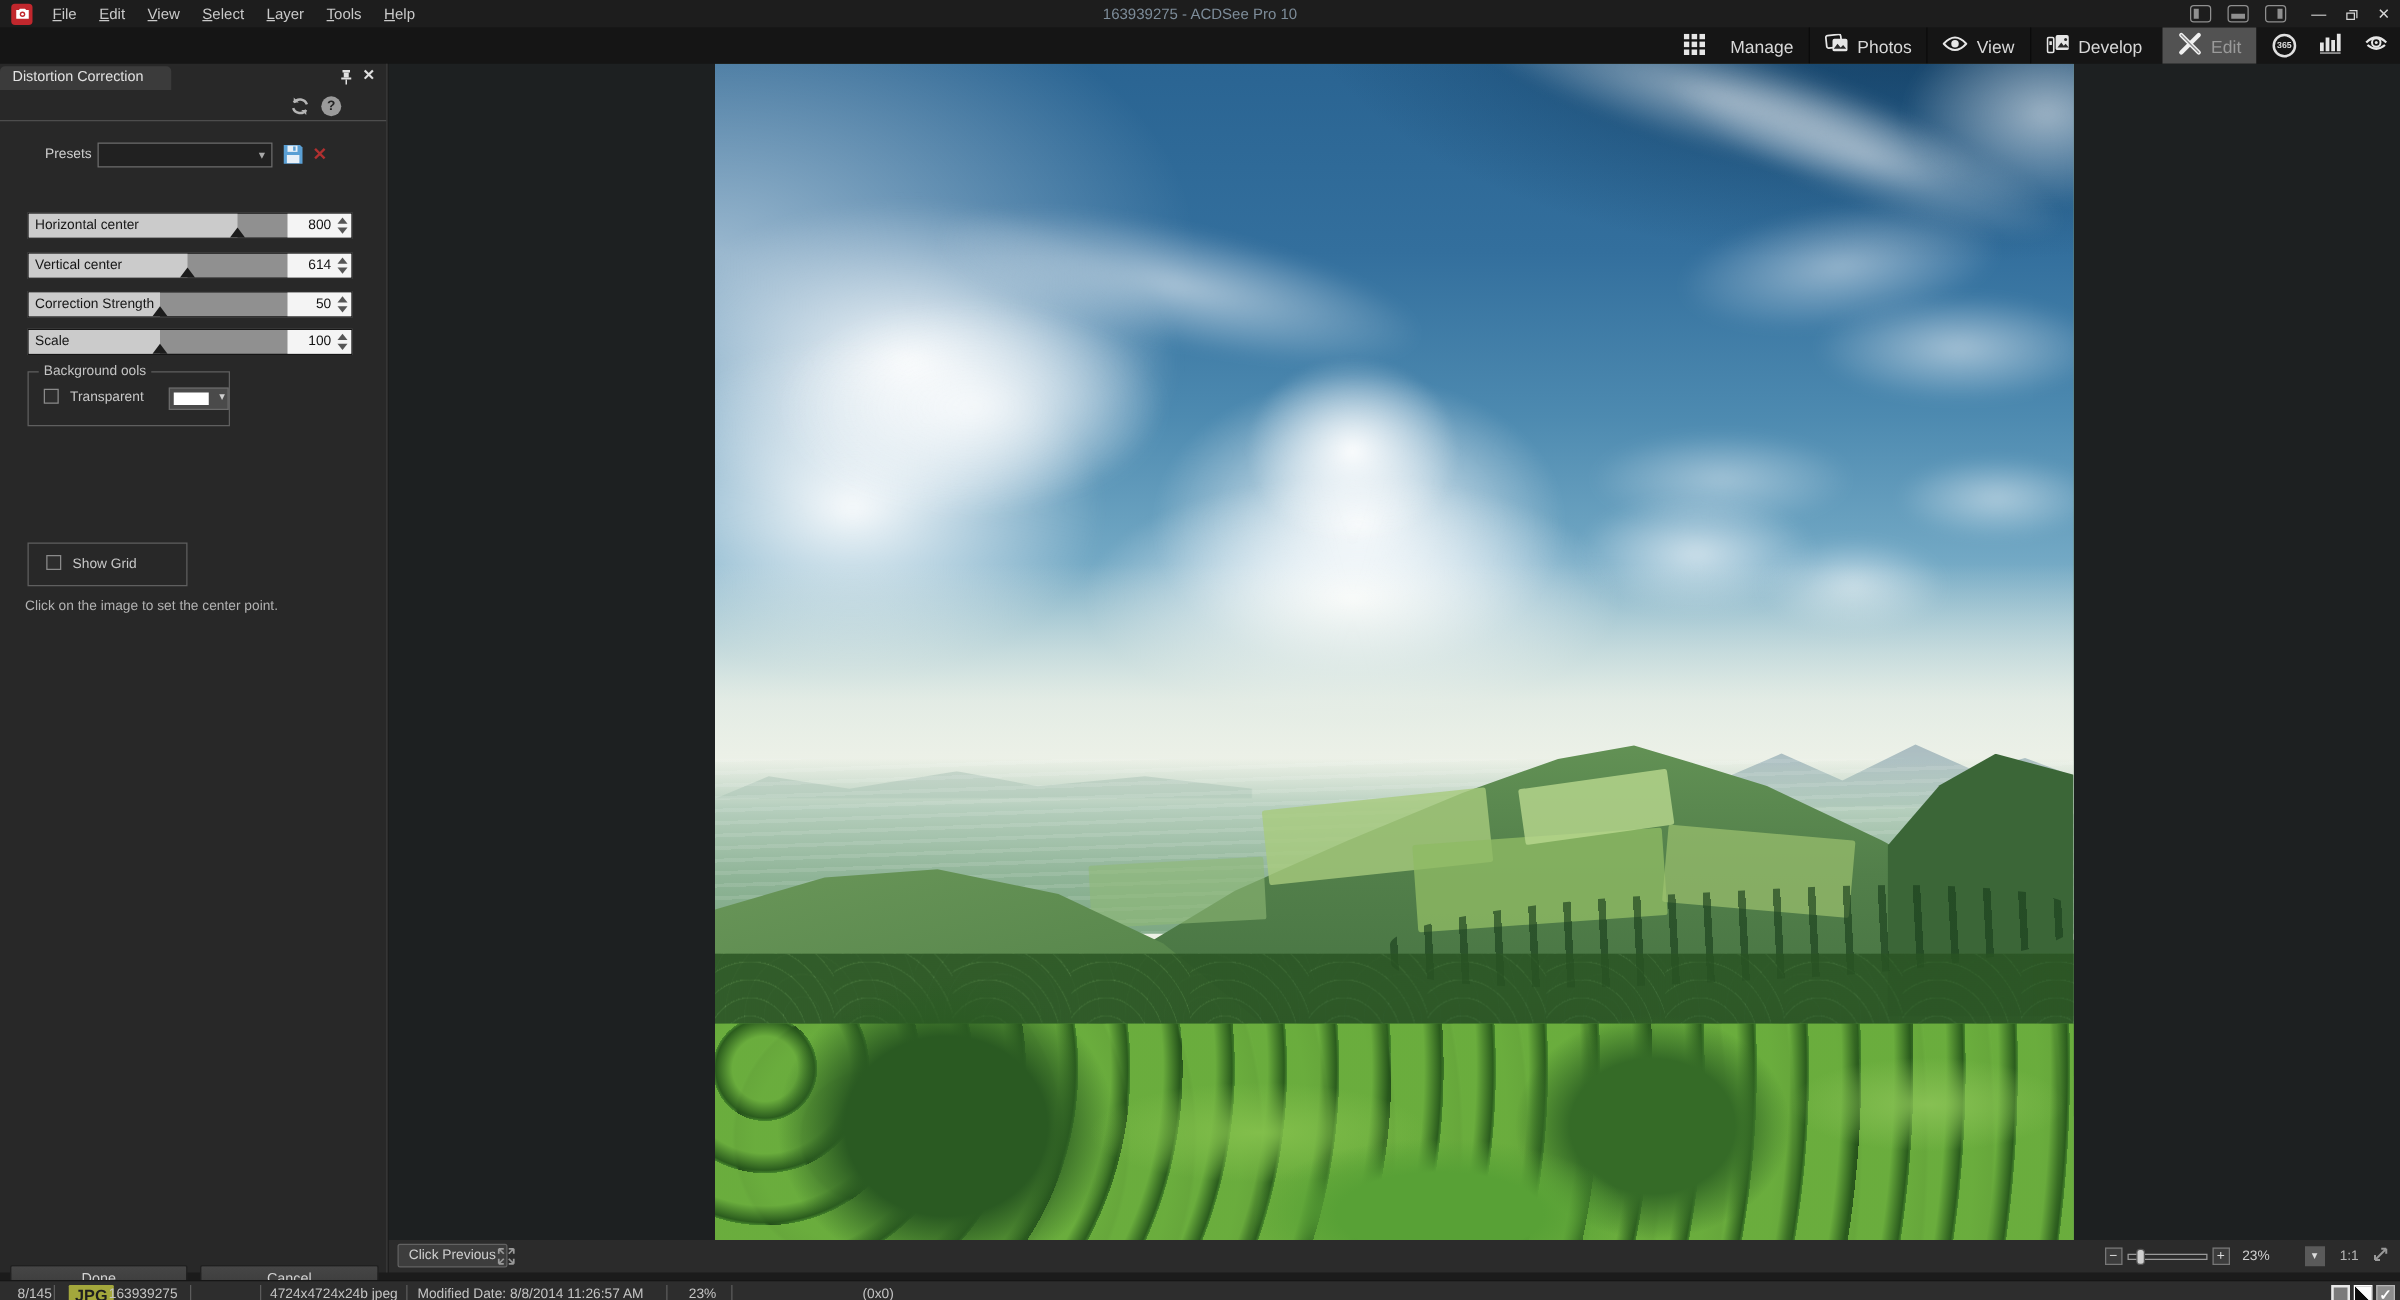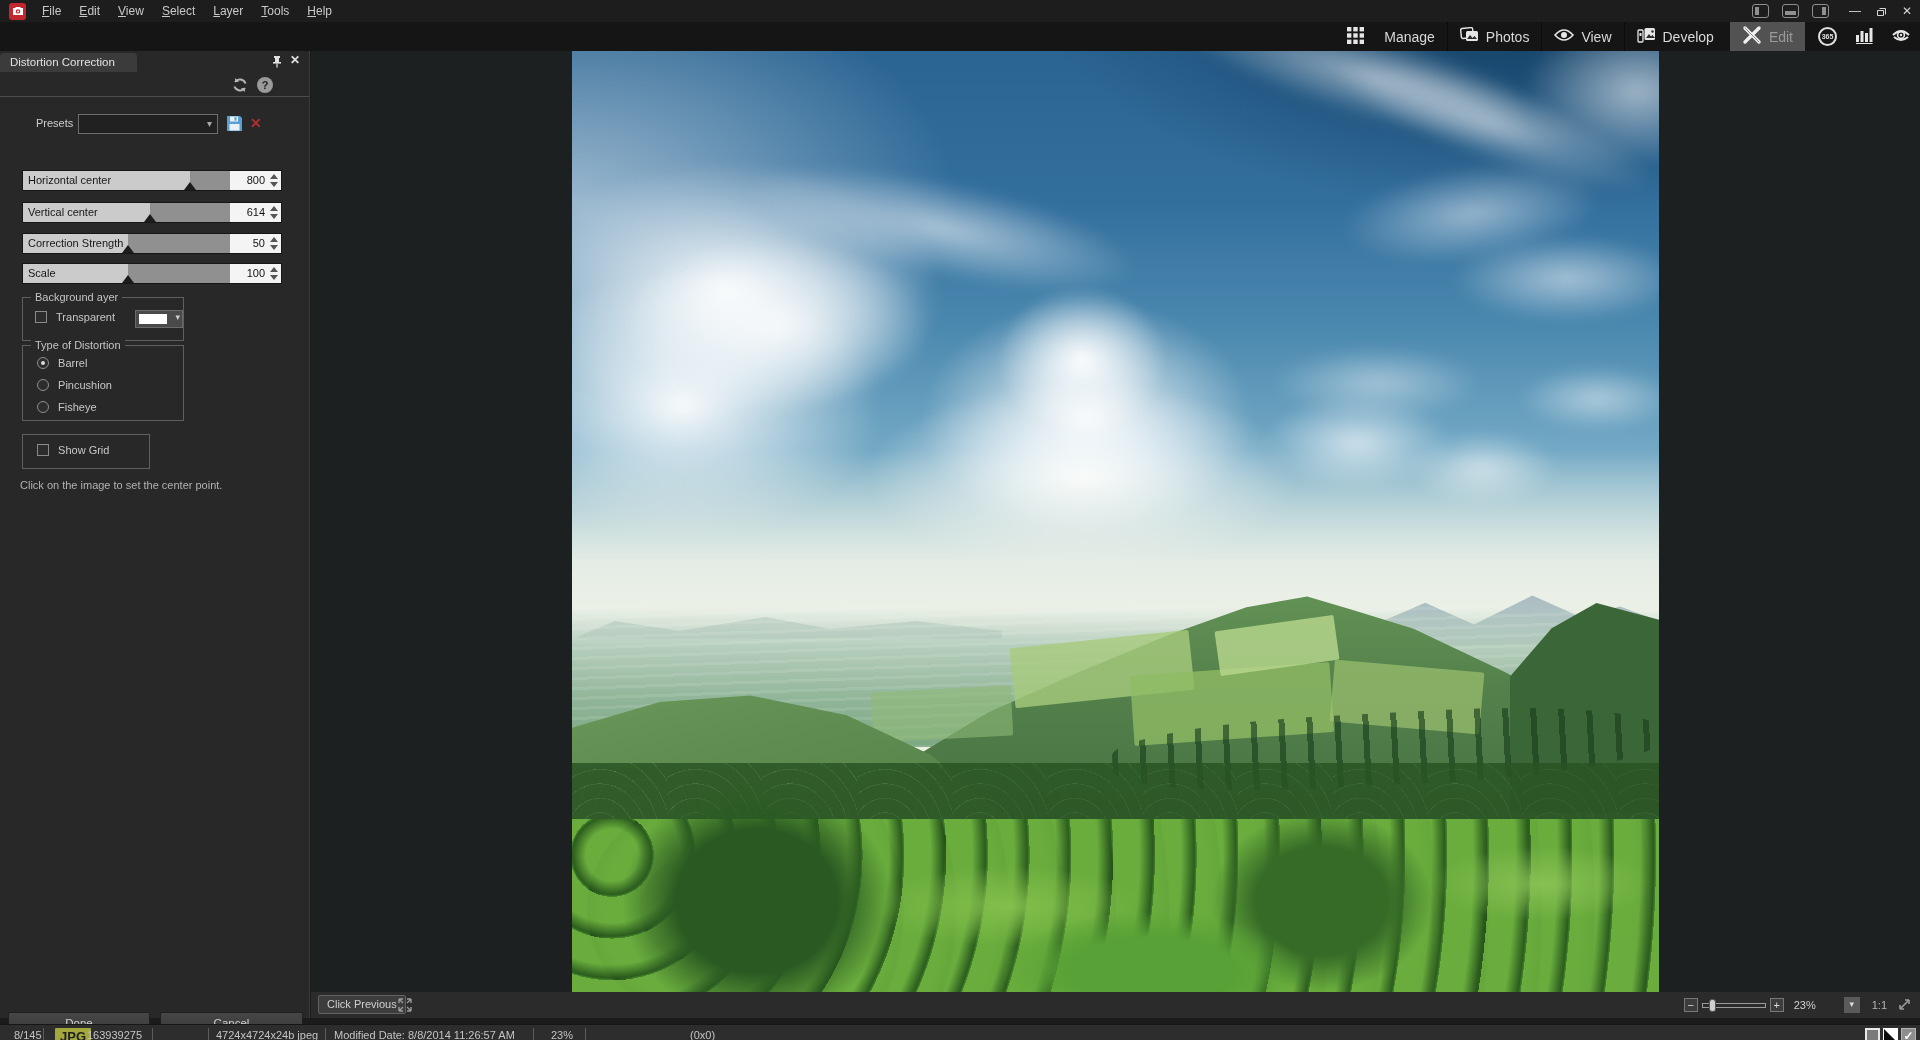--- a/index.html
+++ b/index.html
@@ -174,20 +174,21 @@
     </div>
     <div class="menus">
       <span class="menu-item"><u>F</u>ile</span>
       <span class="menu-item"><u>E</u>dit</span>
       <span class="menu-item"><u>V</u>iew</span>
       <span class="menu-item"><u>S</u>elect</span>
       <span class="menu-item"><u>L</u>ayer</span>
       <span class="menu-item"><u>T</u>ools</span>
       <span class="menu-item"><u>H</u>elp</span>
     </div>
+    <div class="win-title">163939275 - ACDSee Pro 10</div>
     <div class="tb-right">
       <div class="pane-btn left">
           <div class="bar"></div>
         </div>
       <div class="pane-btn bottom">
           <div class="bar"></div>
         </div>
       <div class="pane-btn right">
           <div class="bar"></div>
         </div>
@@ -355,46 +356,31 @@
       <div class="slider-value">50<span class="spin"></span></div>
     </div>
     <div class="slider-row" style="top:212px">
       <div class="slider-fill" style="width: 104.5px;"></div>
       <span class="slider-label">Scale</span>
       <div class="slider-marker" style="left: 104.5px;"></div>
       <div class="slider-value">100<span class="spin"></span></div>
     </div>
 
     <div class="groupbox" style="top:246px; width:162px; height:44px;">
-      <span class="gb-title">Background ayer</span>
+      <span class="gb-title">Background ools</span>
       <div style="position:absolute; left:12px; top:13px;">
         <span class="cb"></span>
         <span style="margin-left:6px;">Transparent</span>
       </div>
       <div class="swatch-wrap" style="left:112px; right:auto; width:48px;">
         <span class="swatch" style="width:28px;"></span>
         <span class="swatch-dd">▾</span>
       </div>
     </div>
 
-    <div class="groupbox" style="top:294px; width:162px; height:76px;">
-      <span class="gb-title">Type of Distortion</span>
-      <div style="position:absolute; left:14px; top:11px;">
-        <span class="radio sel"></span>
-        <span style="margin-left:6px;">Barrel</span>
-      </div>
-      <div style="position:absolute; left:14px; top:33px;">
-        <span class="radio"></span>
-        <span style="margin-left:6px;">Pincushion</span>
-      </div>
-      <div style="position:absolute; left:14px; top:55px;">
-        <span class="radio"></span>
-        <span style="margin-left:6px;">Fisheye</span>
-      </div>
-    </div>
 
     <div class="showgrid-box">
       <div style="position:absolute; left:14px; top:9px;">
         <span class="cb"></span>
         <span style="margin-left:6px;">Show Grid</span>
       </div>
     </div>
     <div class="hint">Click on the image to set the center point.</div>
 
     <div class="panel-actions">

